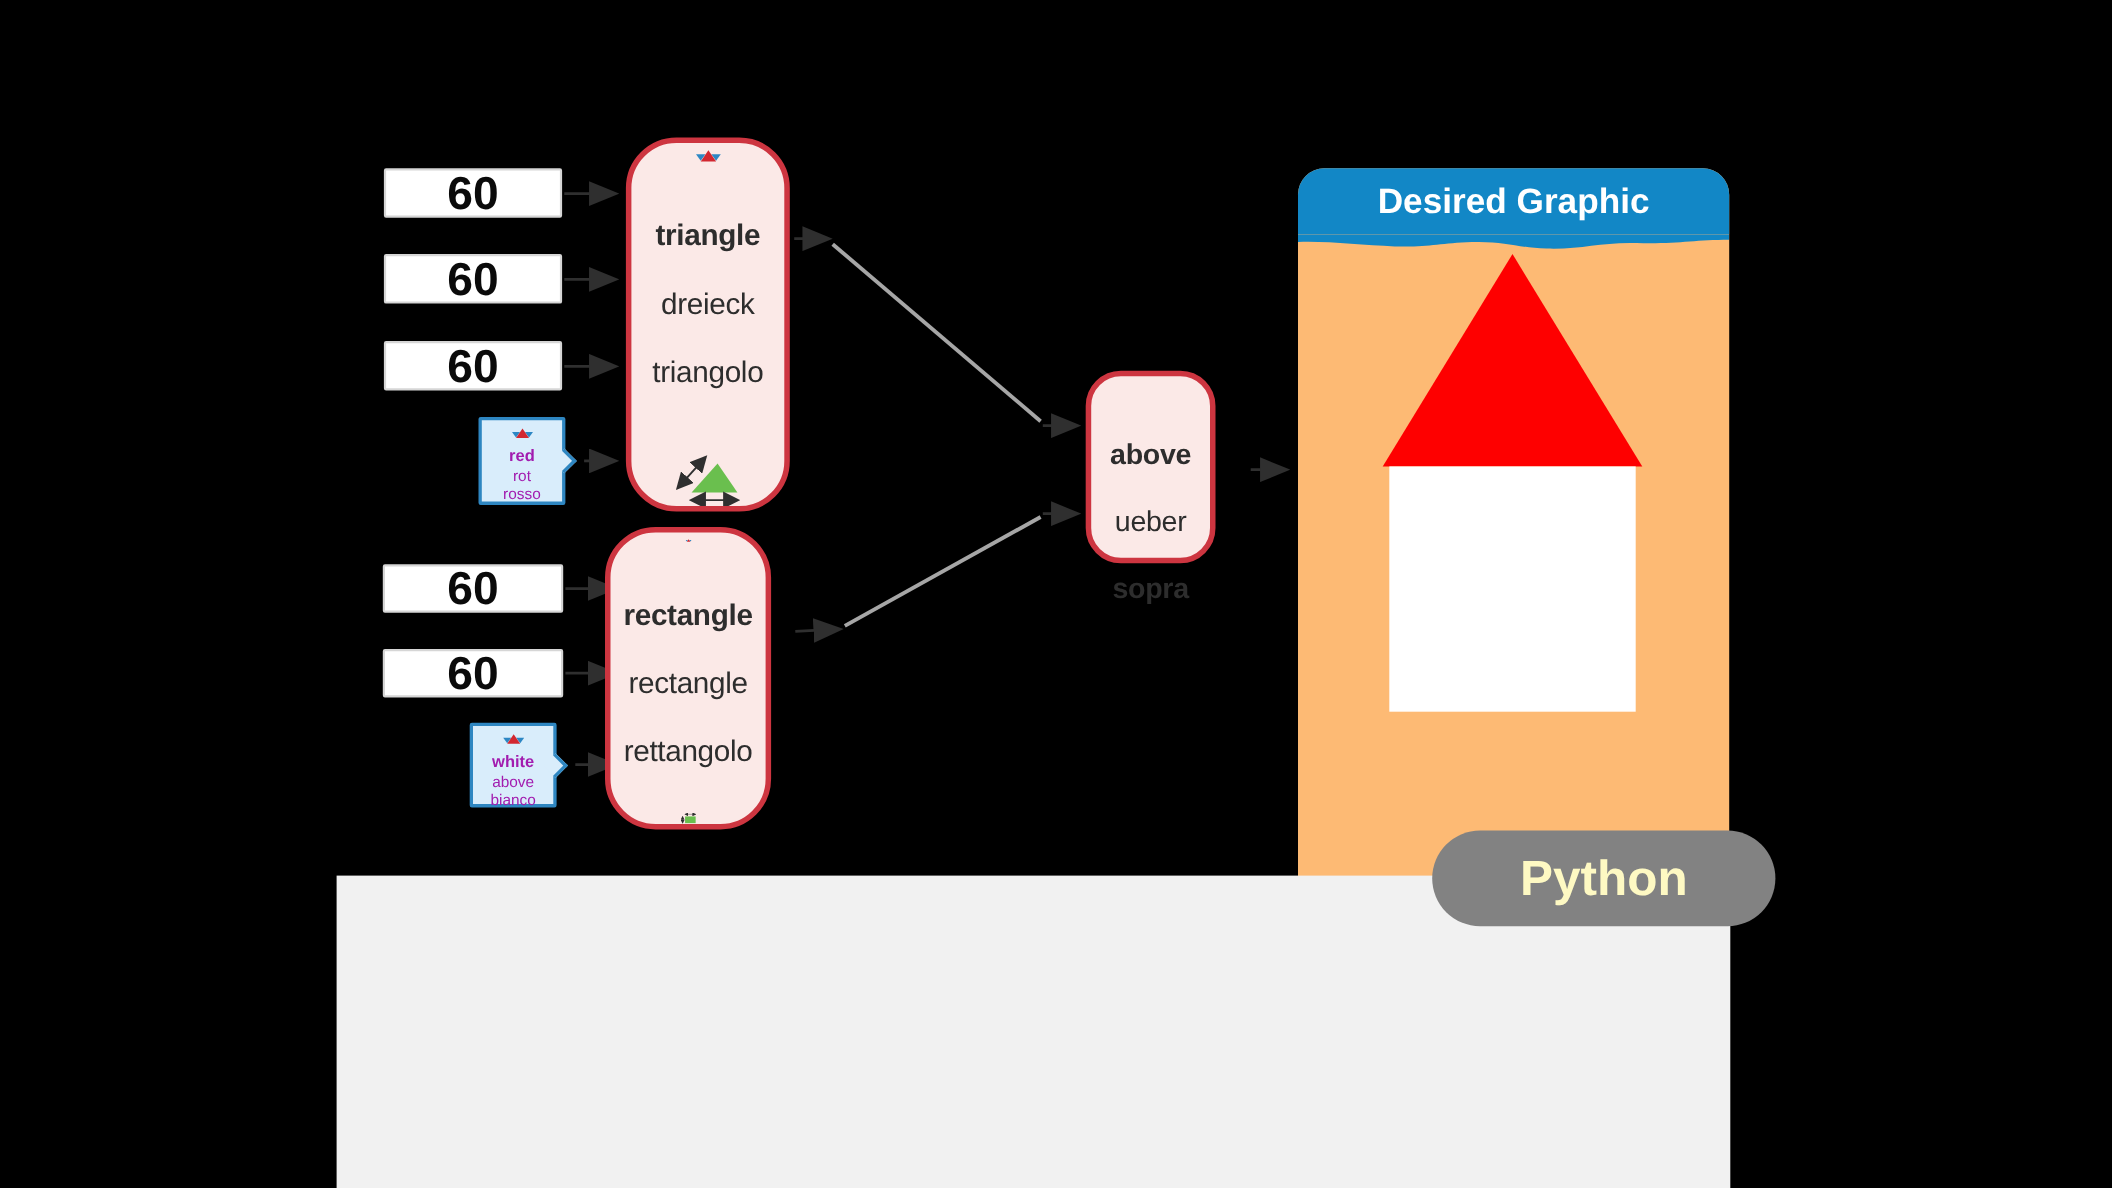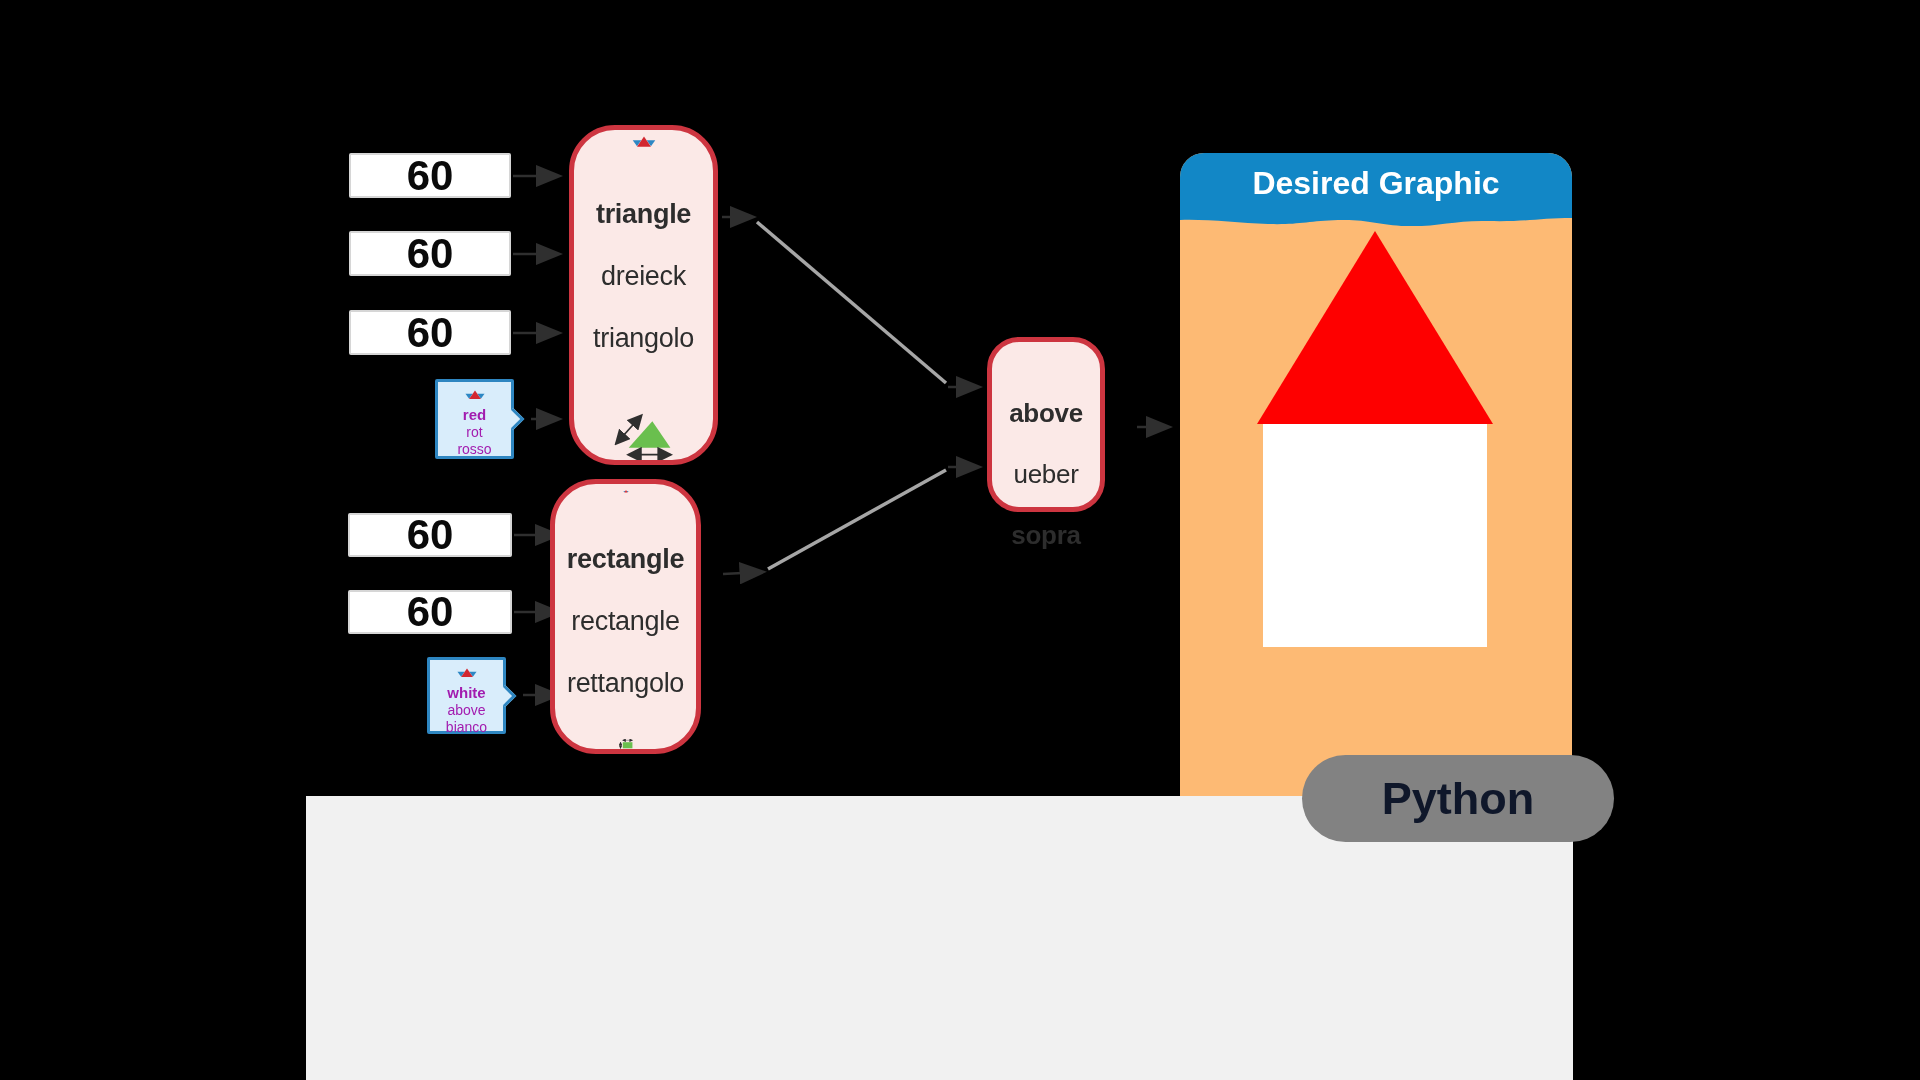--- a/index.html
+++ b/index.html
@@ -24,21 +24,21 @@
   .note .n2{display:block;font-size:14px;line-height:17px;}
 
   .panel{position:absolute;left:1180px;top:153px;width:392px;height:720px;background:#fdba74;border-radius:24px;}
   .panel-header{position:absolute;left:0;top:0;width:100%;height:60px;background:#1287c6;
         border-radius:24px 24px 0 0;display:flex;align-items:center;justify-content:center;
         color:#fff;font-weight:bold;font-size:32px;}
   .panel-wave{position:absolute;left:0;top:60px;width:392px;height:18px;display:block;}
   .house{position:absolute;left:0;top:0;width:392px;height:554px;display:block;}
 
   .pill{position:absolute;left:1302px;top:755px;width:312px;height:87px;background:#828282;border-radius:44px;
-        display:flex;align-items:center;justify-content:center;color:#0f172a;font-weight:bold;font-size:45px;z-index:5;}
+        display:flex;align-items:center;justify-content:center;color:#fef9c3;font-weight:bold;font-size:45px;z-index:5;}
   .code-area{position:absolute;left:306px;top:796px;width:1267px;height:284px;background:#f1f1f1;z-index:2;}
 </style>
 </head>
 <body>
 
 <div class="stage">
 
   <svg class="connectors">
     <defs>
       <marker id="mArrow" markerWidth="11" markerHeight="9" refX="9" refY="4.5" orient="auto">

